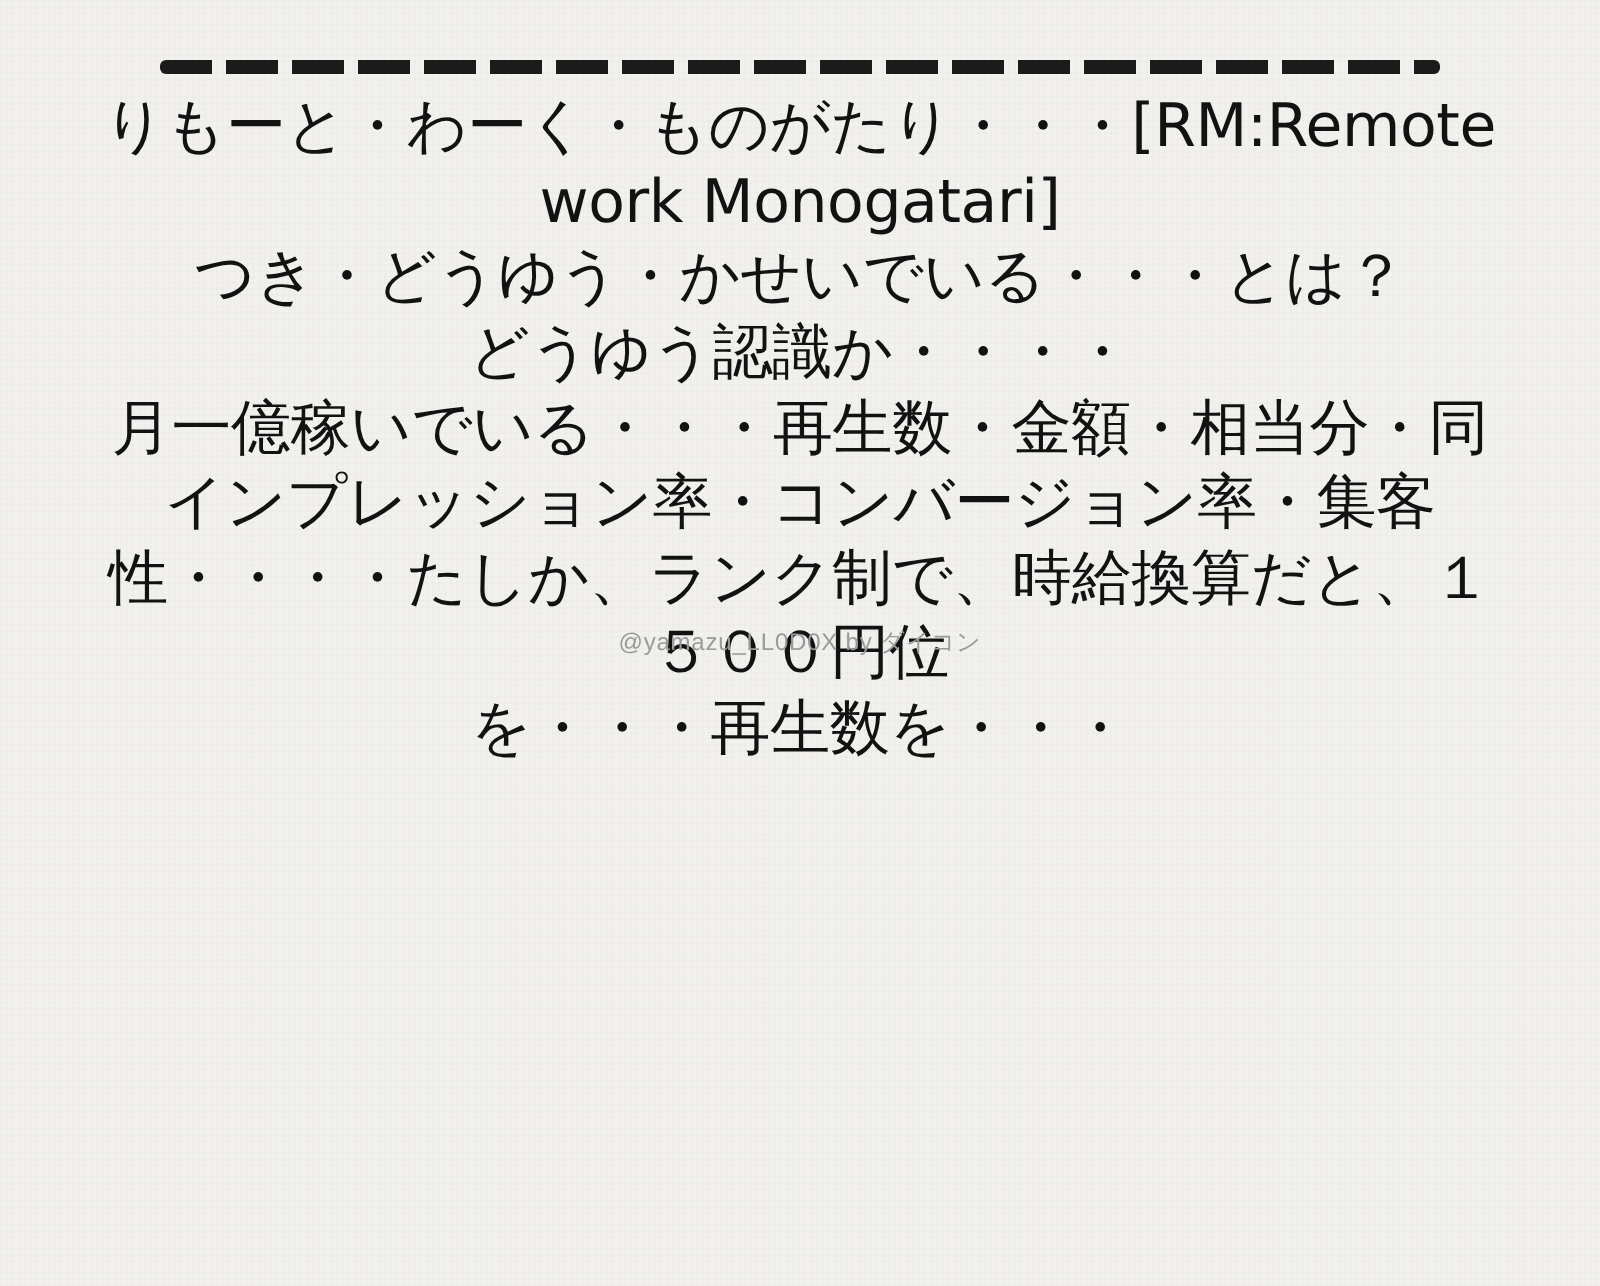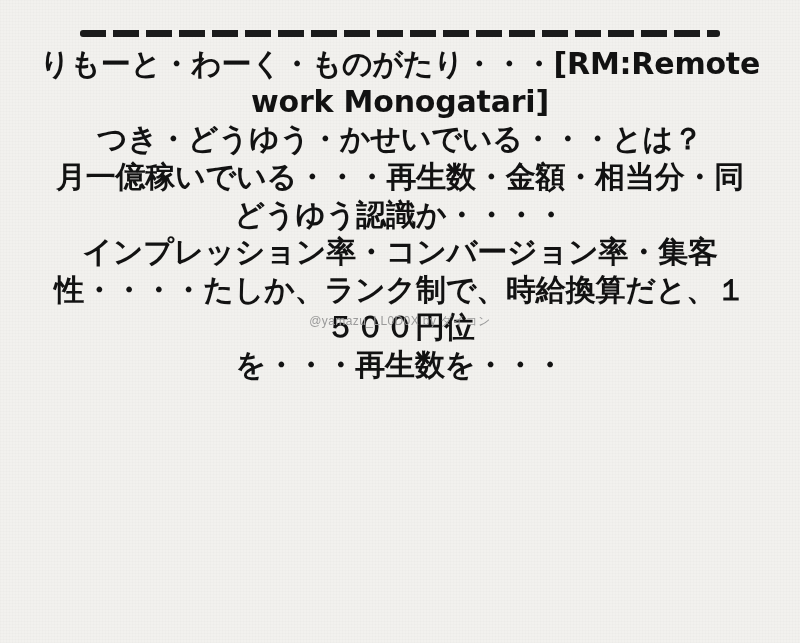--- a/index.html
+++ b/index.html
@@ -45,21 +45,21 @@
     background: repeating-linear-gradient(
       90deg,
       #1b1b1b 0px, #1b1b1b 26px,
       rgba(0,0,0,0) 26px, rgba(0,0,0,0) 33px
     );
   }
   .text-block {
     width: 100%;
     text-align: center;
     color: #121212;
-    font-weight: bold;
+    font-weight: normal;
     font-size: 30px;
     line-height: 1.255;
     letter-spacing: -0.2px;
     word-break: break-all;
     padding: 0 6px;
     box-sizing: border-box;
   }
   .line {
     display: block;
     white-space: pre-wrap;
@@ -84,22 +84,22 @@
 <div class="paper-texture"></div>
 
 <div class="sheet">
 
   <div class="rule-line"></div>
 
   <div class="text-block">
     <span class="line">りもーと・わーく・ものがたり・・・[RM:Remote</span>
     <span class="line">work Monogatari]</span>
     <span class="line">つき・どうゆう・かせいでいる・・・とは？</span>
+    <span class="line">どうゆう認識か・・・・</span>
     <span class="line">月一億稼いでいる・・・再生数・金額・相当分・同</span>
-    <span class="line">どうゆう認識か・・・・</span>
     <span class="line">インプレッション率・コンバージョン率・集客</span>
     <span class="line">性・・・・たしか、ランク制で、時給換算だと、１</span>
     <span class="line">５００円位</span>
     <span class="line">を・・・再生数を・・・</span>
   </div>
 
 </div>
 
 <div class="watermark">@yamazu_LL0D0X by ダイコン</div>
 

